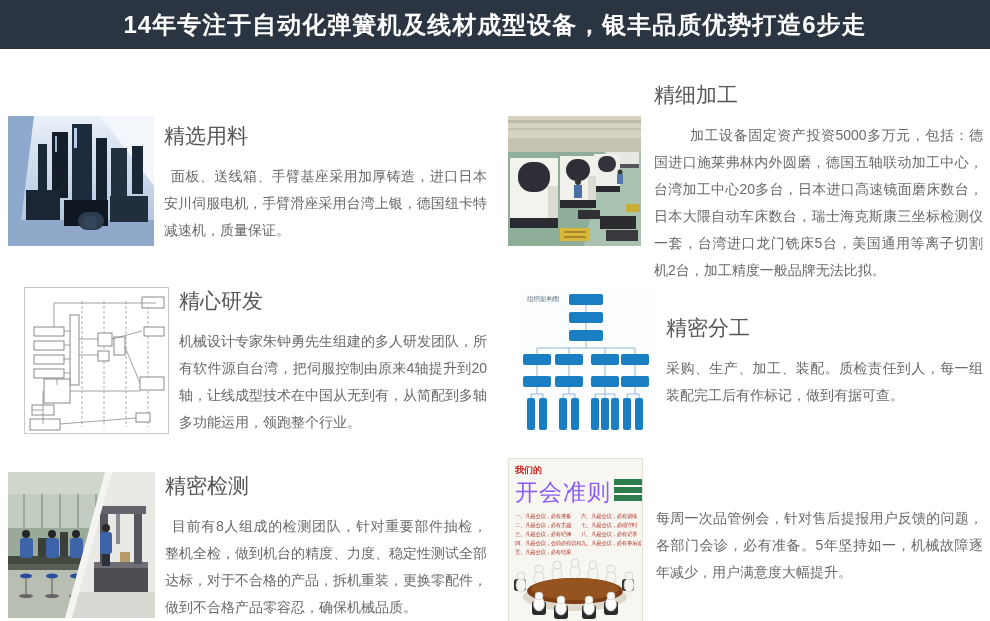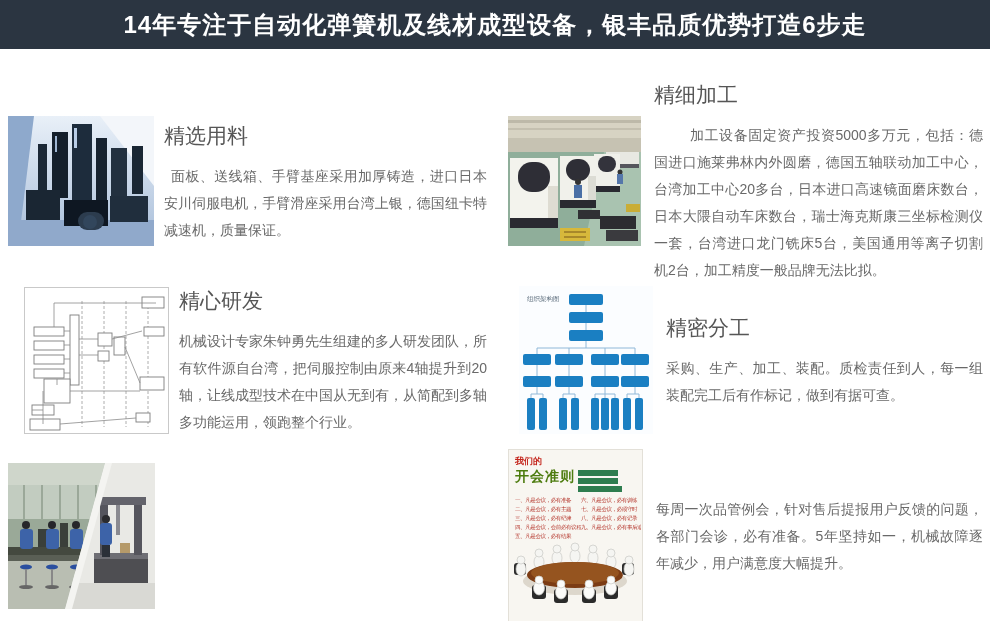--- a/index.html
+++ b/index.html
@@ -4,40 +4,40 @@
 <style>
   html,body{margin:0;padding:0;}
   body{width:990px;height:621px;background:#ffffff;overflow:hidden;
        font-family:"Liberation Sans",sans-serif;}
   .banner{height:49px;background:#2b3541;display:flex;align-items:center;justify-content:center;}
   .banner h1{margin:0;color:#ffffff;font-size:24px;font-weight:700;letter-spacing:1px;}
   .grid{display:grid;grid-template-columns:495px 495px;padding-top:29px;}
   .cell{display:flex;box-sizing:border-box;align-items:center;}
   .cell.colL{padding-left:8px;padding-right:8px;}
   .cell.colR{padding-left:13px;padding-right:7px;}
-  .cell.r2{margin-bottom:13px;padding-left:24px;}
+  .cell.r2{margin-bottom:22px;padding-left:24px;}
   figure{margin:0;flex:0 0 auto;overflow:hidden;}
   .img-a{width:146px;height:130px}
   .img-b{width:133px;height:130px}
   .img-c{width:145px;height:147px}
   .img-d{width:134px;height:148px}
   .img-e{width:147px;height:146px}
   .img-f{width:135px;height:174px;background:#f8f6f1;box-sizing:border-box;border:1px solid #e3e0d8;}
   .txt{flex:1 1 auto;min-width:0;}
   .colL .txt{margin-left:10px;}
   .colR .txt{margin-left:13px;}
   .txt h2{margin:3px 0 13px;font-size:21px;font-weight:400;color:#565656;}
   .txt p{margin:0;font-size:14px;line-height:27px;color:#696969;text-align:justify;}
   .ind-s{text-indent:7px;}
   .ind-l{text-indent:36px;}
   
   .p-head{padding:5px 4px 1px 6px;}
   .p-kicker{color:#c4261d;font-size:9px;font-weight:700;}
   .p-title-row{display:flex;align-items:flex-start;gap:3px;}
-  .p-title{font-size:14px;font-weight:700;color:#4d7c0f;letter-spacing:1px;white-space:nowrap;}
+  .p-title{font-size:23px;font-weight:400;color:#8b5cf6;letter-spacing:1px;white-space:nowrap;}
   .p-green-stack{display:flex;flex-direction:column;gap:2px;margin-top:2px;}
   .p-green-stack i{display:block;height:6px;background:#2e7d4f;}
   .p-green-stack i.g1{width:40px}.p-green-stack i.g2{width:40px}.p-green-stack i.g3{width:44px}
   .p-rules{display:flex;padding:3px 2px 0 6px;}
   .p-rules .rcol{display:flex;flex-direction:column;}
   .p-rules .rcol.c1{width:66px}.p-rules .rcol.c2{width:60px}
   .p-rules span{font-size:5.5px;line-height:9px;color:#b4342a;letter-spacing:-0.4px;white-space:nowrap;overflow:hidden;}
 </style>
 </head>
 <body>
@@ -301,20 +301,24 @@
             <circle cx="68" cy="62" r="4" fill="#26262a"></circle>
               <rect x="62" y="66" width="13" height="20" rx="3" fill="#3d63a8"></rect>
             <ellipse cx="68" cy="104" rx="6" ry="2.5" fill="#2a4f9f"></ellipse>
               <rect x="67" y="106" width="2" height="16" fill="#888888"></rect>
               <ellipse cx="68" cy="124" rx="7" ry="2" fill="#666666"></ellipse>
           </g>
         </g>
         <polygon points="97,0 104,0 64,146 57,146" fill="#f4f4f1"></polygon>
       </svg>
     </figure>
+    <div class="txt">
+      <h2>精密检测</h2>
+      <p class="ind-s">目前有8人组成的检测团队，针对重要部件抽检，整机全检，做到机台的精度、力度、稳定性测试全部达标，对于不合格的产品，拆机重装，更换零配件，做到不合格产品零容忍，确保机械品质。</p>
+    </div>
   </section>
 
   <section class="cell colR r3">
     <figure class="img-f">
       <div class="p-head">
         <div class="p-kicker">我们的</div>
         <div class="p-title-row">
           <span class="p-title">开会准则</span>
           <span class="p-green-stack">
               <i class="g1"></i>

